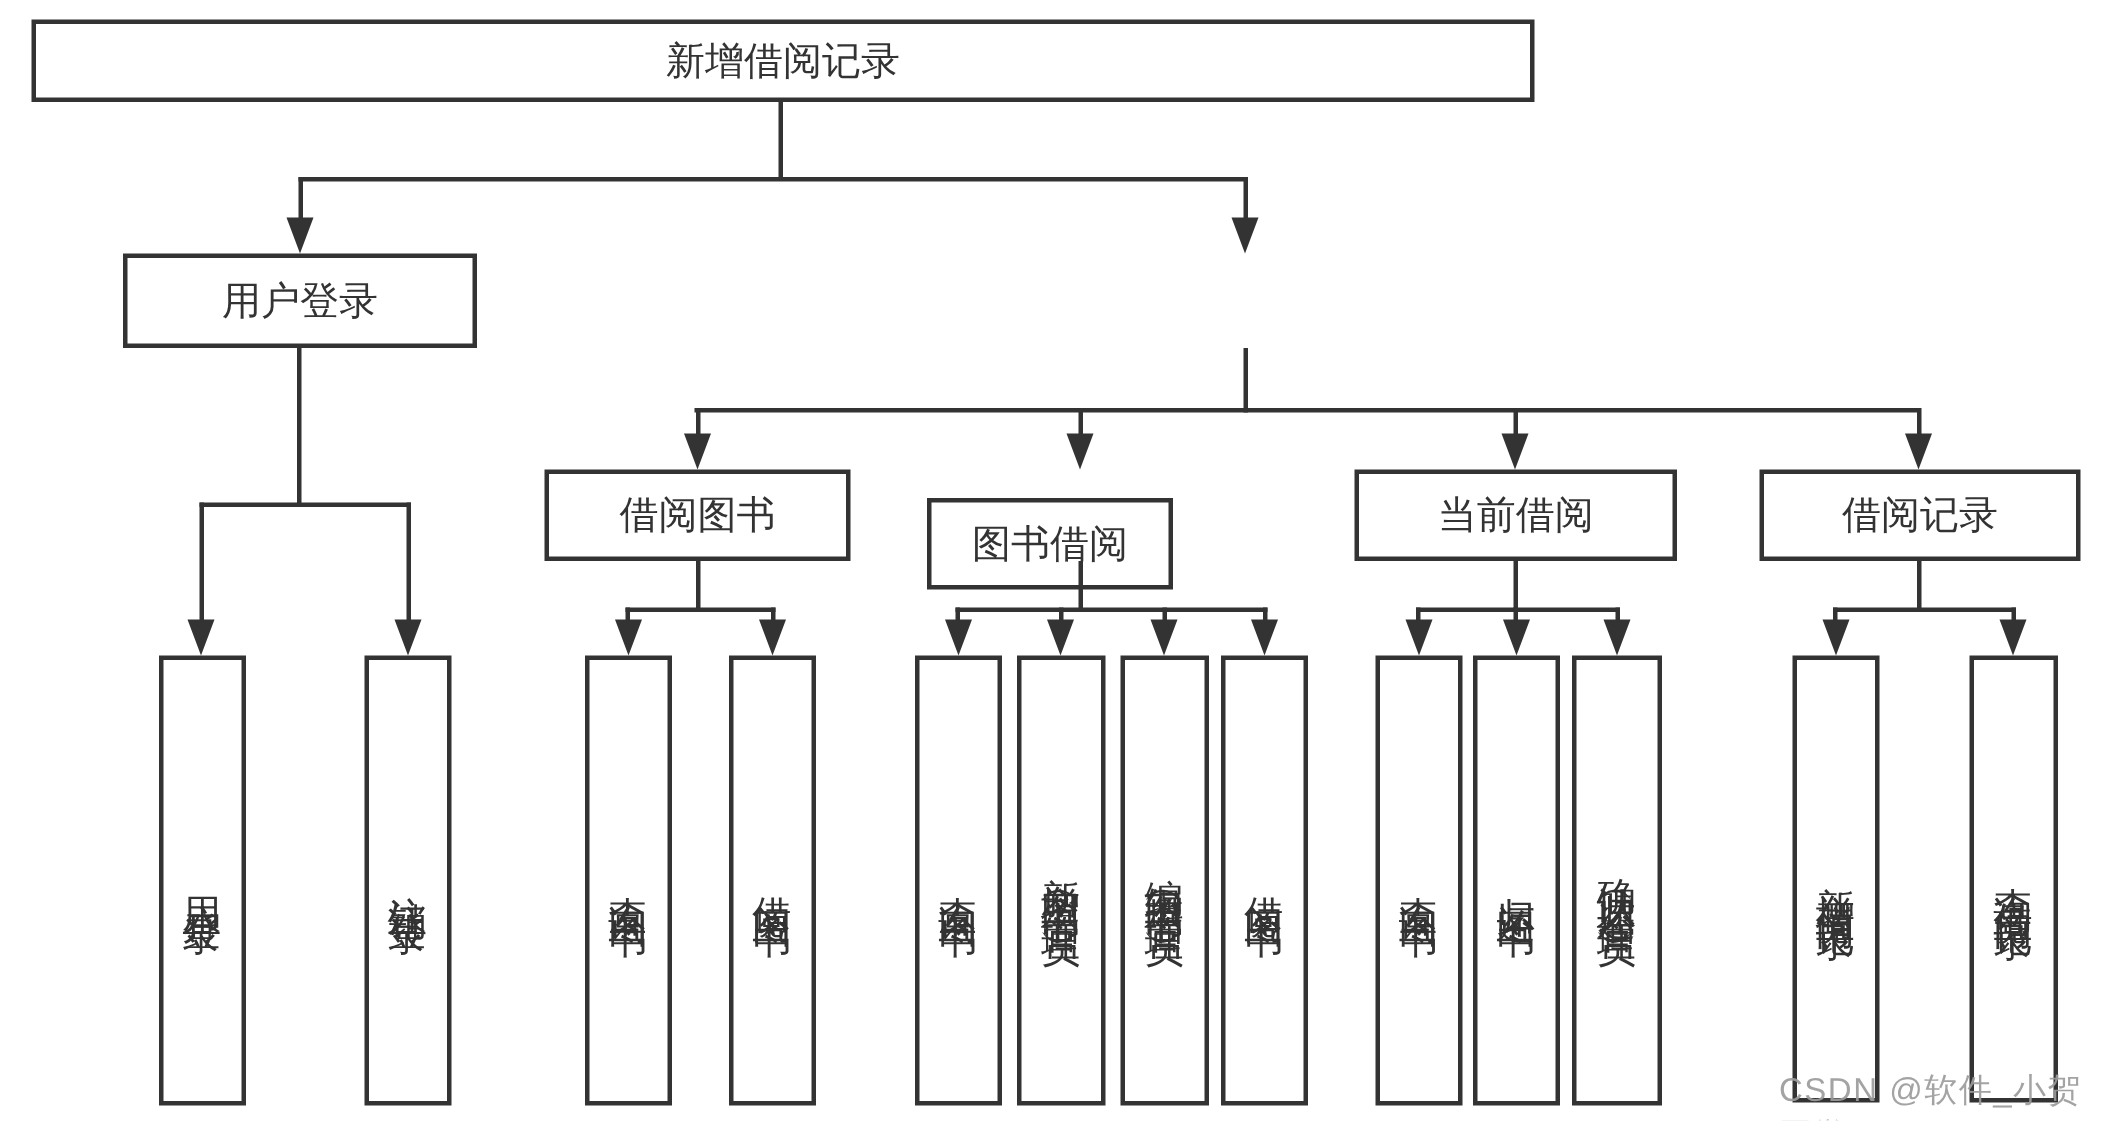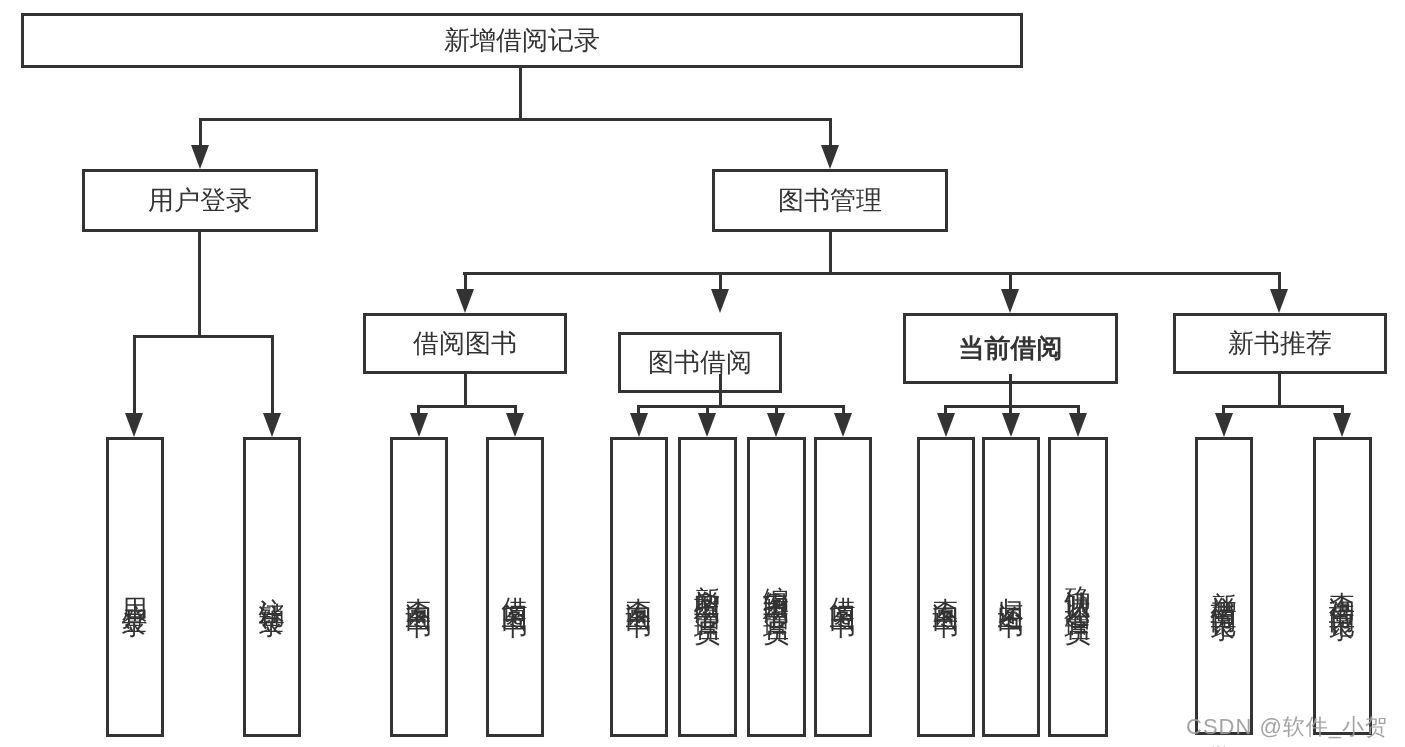--- a/index.html
+++ b/index.html
@@ -54,38 +54,35 @@
 <div class="canvas">
 
   <div class="box" style="left:21px;top:13px;width:1002px;height:55px;">
     <span>新增借阅记录</span>
   </div>
 
   <div class="box" style="left:82px;top:169px;width:236px;height:63px;">
     <span>用户登录</span>
   </div>
 
-  <div class="box" style="left:712px;top:169px;width:236px;height:63px;">
-    <span>图书管理</span>
-  </div>
 
   <div class="box" style="left:363px;top:313px;width:204px;height:61px;">
     <span>借阅图书</span>
   </div>
 
   <div class="box" style="left:618px;top:332px;width:164px;height:61px;">
     <span>图书借阅</span>
   </div>
 
-  <div class="box" style="left:903px;top:313px;width:215px;height:71px;font-weight:bold;">
+  <div class="box" style="left:903px;top:313px;width:215px;height:61px;">
     <span>当前借阅</span>
   </div>
 
   <div class="box" style="left:1173px;top:313px;width:214px;height:61px;">
-    <span>新书推荐</span>
+    <span>借阅记录</span>
   </div>
 
   <div class="box vbox" style="left:106px;top:437px;width:58px;height:300px;">
     <span class="vlabel">用户登录</span>
   </div>
   <div class="box vbox" style="left:243px;top:437px;width:58px;height:300px;">
     <span class="vlabel">注销登录</span>
   </div>
   <div class="box vbox" style="left:390px;top:437px;width:58px;height:300px;">
     <span class="vlabel">查询图书</span>

